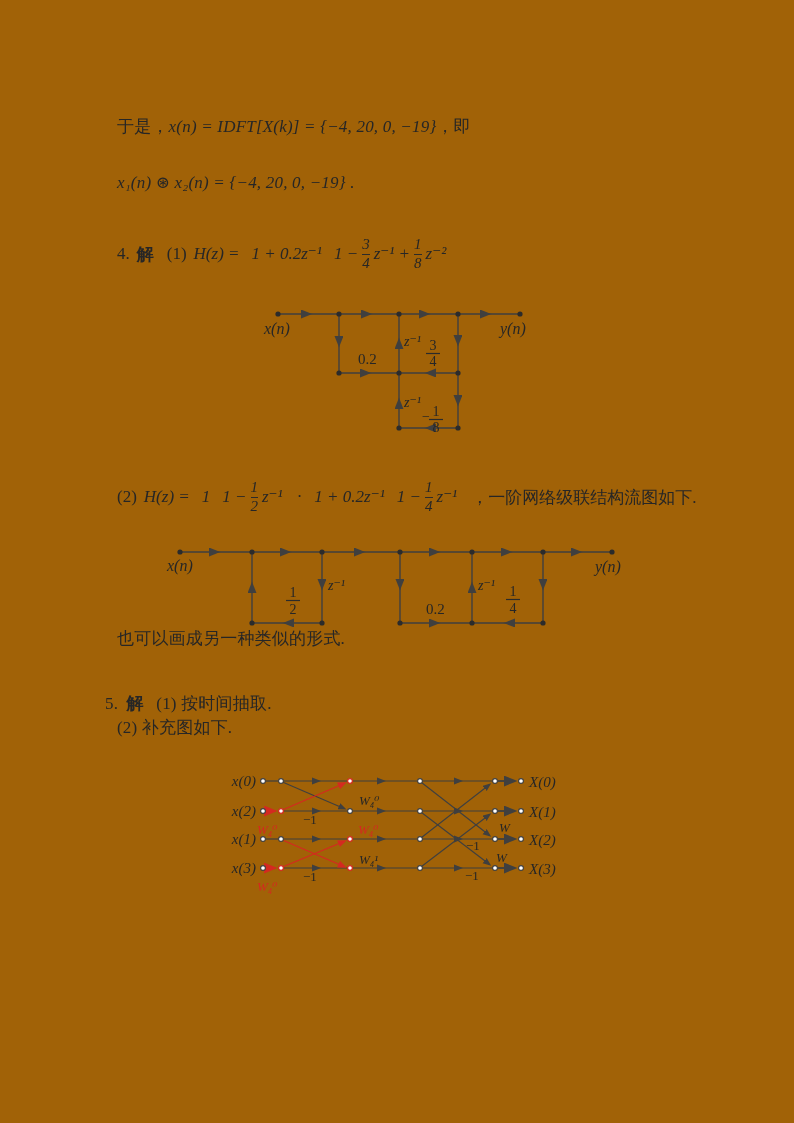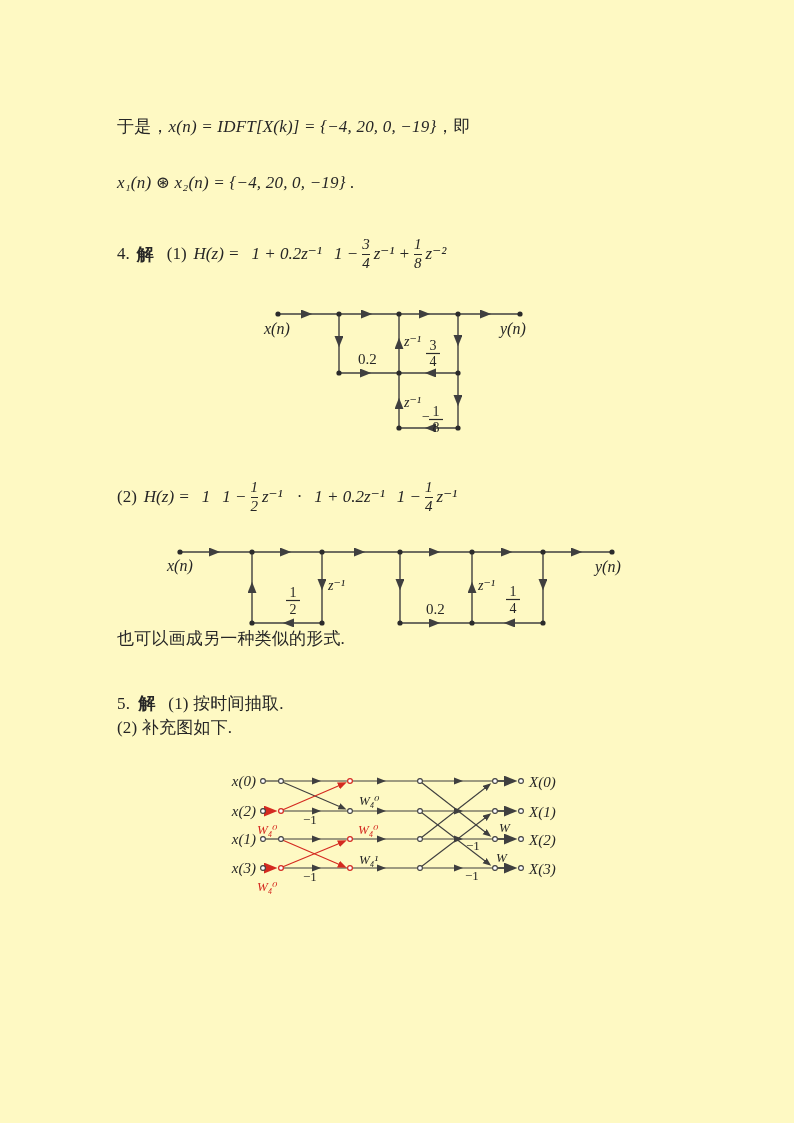--- a/index.html
+++ b/index.html
@@ -1,17 +1,17 @@
 <!DOCTYPE html>
 <html><head>
 <meta charset="utf-8">
 <style>
   html,body{margin:0;padding:0;background:#ffffff;}
   #page{
-    position:relative;width:794px;height:1123px;background:#fef9c3;overflow:hidden;
+    position:relative;width:794px;height:1123px;background:#a16207;overflow:hidden;
     font-family:"Liberation Serif","DejaVu Serif",serif;color:#262626;
   }
   .abs{position:absolute;}
   .tline{position:absolute;font-size:17px;white-space:nowrap;letter-spacing:.2px;}
   .mline{position:absolute;display:flex;align-items:center;font-size:17px;white-space:nowrap;}
   .mline > *{margin-right:7px;}
   .math{font-style:italic;}
   .bold{font-weight:bold;}
   .ctr{text-align:left;}
   
@@ -136,20 +136,21 @@
       <span class="fden">
         <span>1 −</span>
         <span class="sfrac">
           <span>1</span>
           <span class="sbar"></span>
           <span>4</span>
         </span>
         <span>z⁻¹</span>
       </span>
     </span>
+    <span>，一阶网络级联结构流图如下.</span>
   </div>
 
   <svg class="abs" style="left:158px;top:540px;" width="470" height="100" viewBox="0 0 470 100">
     <defs>
       <marker id="d2a" orient="auto" markerWidth="9" markerHeight="8" refX="5" refY="3.2">
         <path d="M0,0 L8,3.2 L0,6.4 Z" fill="#3f3f3f"></path>
       </marker>
     </defs>
     <g stroke="#3f3f3f" stroke-width="1.4" fill="none">
       <polyline points="22,12 58,12 94,12" marker-mid="url(#d2a)"></polyline>
@@ -193,21 +194,21 @@
     <text class="it" x="320" y="50" font-size="14">z⁻¹</text>
     <g>
       <text x="355" y="56" font-size="14" text-anchor="middle">1</text>
       <line x1="348" y1="59.5" x2="362" y2="59.5" stroke="#2b2b2b" stroke-width="1.2"></line>
       <text x="355" y="73" font-size="14" text-anchor="middle">4</text>
     </g>
   </svg>
 
   <div class="tline" style="left:117px;top:627px;">也可以画成另一种类似的形式.</div>
 
-  <div class="tline" style="left:117px;top:692px;">
+  <div class="tline" style="left:105px;top:692px;">
     <span>5.</span>
     <span class="bold" style="margin:0 8px 0 4px;">解</span>
     <span>(1) 按时间抽取.</span>
   </div>
   <div class="tline" style="left:117px;top:716px;">(2) 补充图如下.</div>
 
   <svg class="abs" style="left:223px;top:760px;" width="360" height="150" viewBox="0 0 360 150">
     <defs>
       <marker id="d3a" orient="auto" markerWidth="9" markerHeight="8" refX="5" refY="3">
         <path d="M0,0 L7.5,3 L0,6 Z" fill="#3f3f3f"></path>

